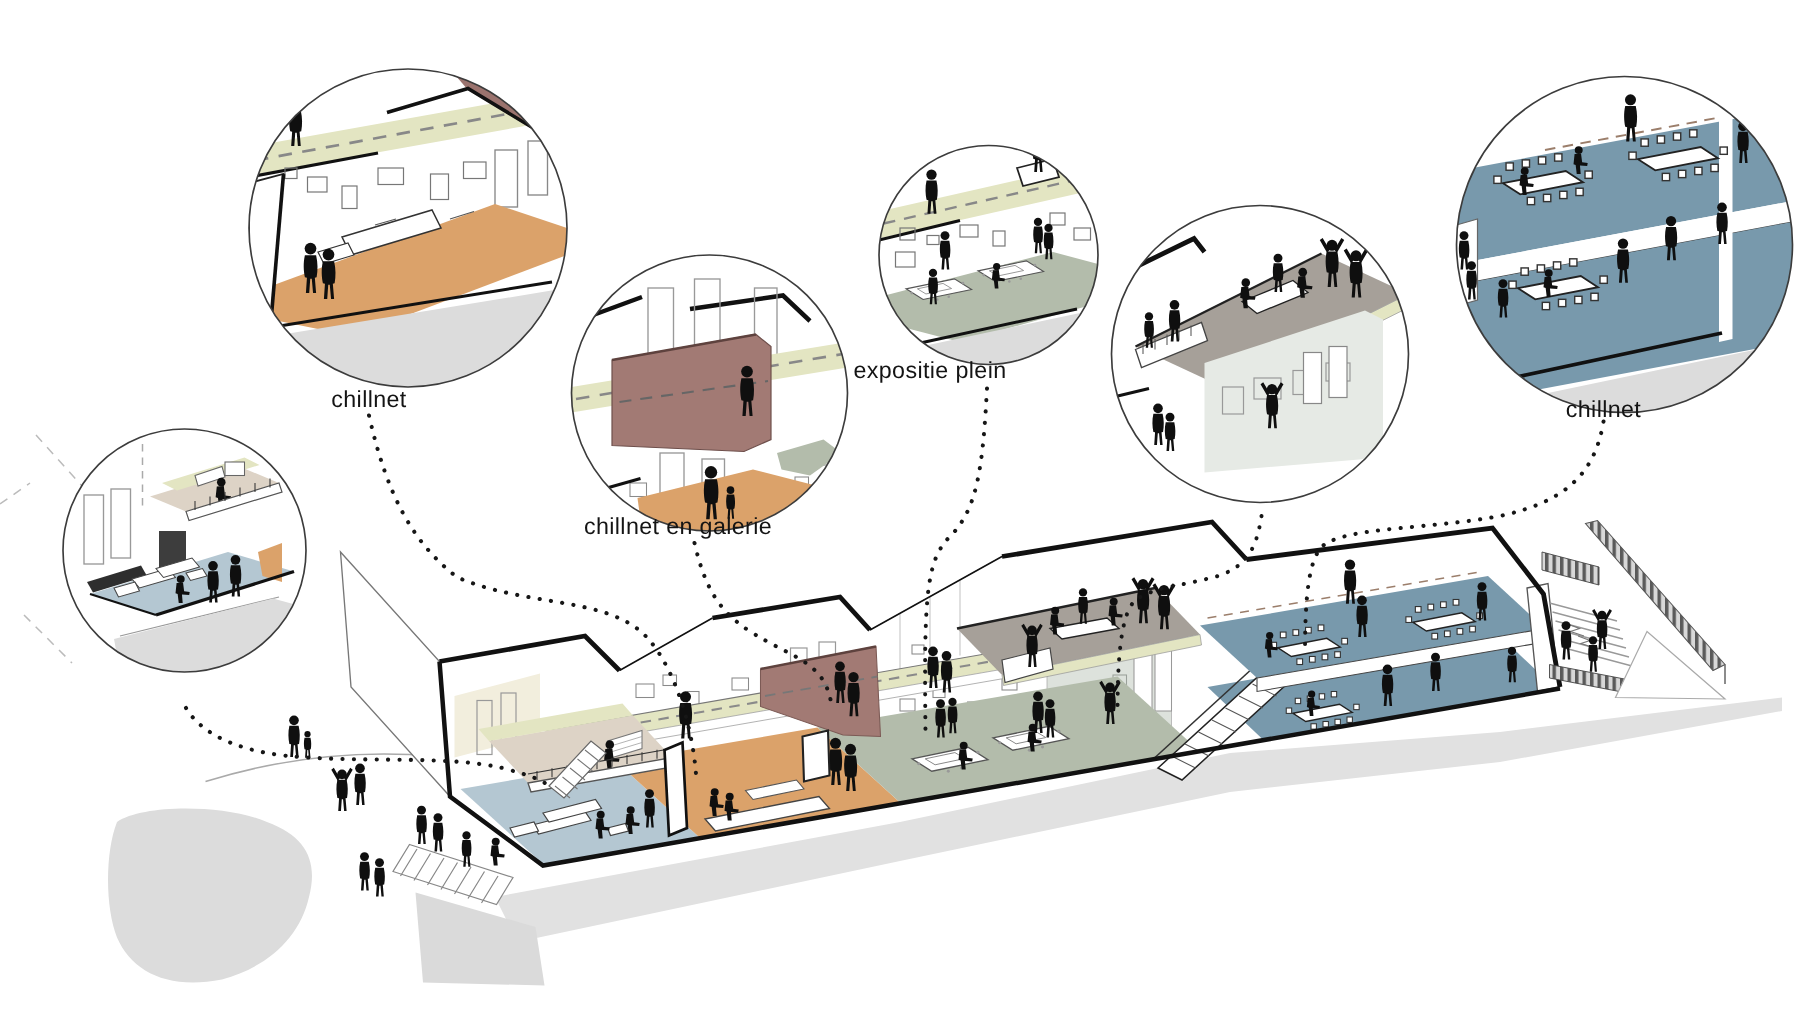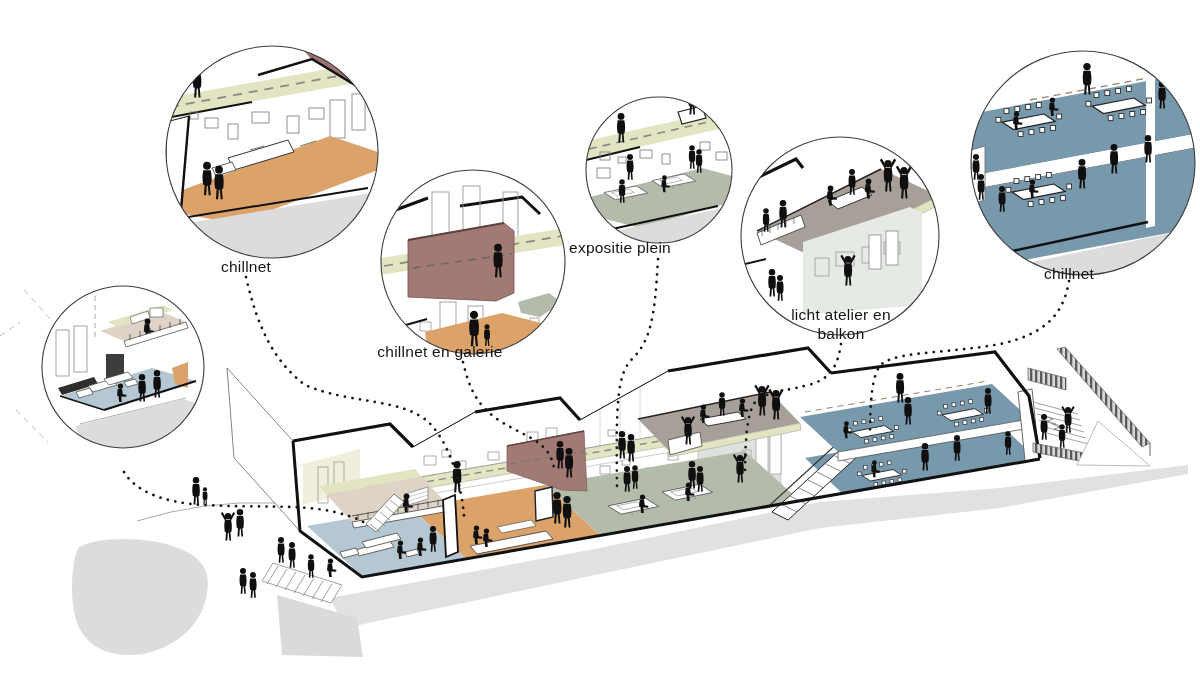--- a/index.html
+++ b/index.html
@@ -477,17 +477,16 @@
     <path d="M104,410 L196,381" stroke="#111" stroke-width="2.2"></path>
     <path d="M60,396 L104,410" stroke="#111" stroke-width="1.5"></path>
     <path d="M80,424 L186,398" stroke="#999" stroke-width="0.8"></path>
     <path d="M76,426 L182,399 L204,405 L204,448 L80,448 Z" fill="#dcdcdc"></path>
   </g>
   <circle cx="123" cy="367" r="81" fill="none" stroke="#3c3c3c" stroke-width="1.1"></circle>
 </g>
 </svg>
 
 <div class="lbl" style="left:246px;top:257px">chillnet</div>
-<div class="lbl" style="left:440px;top:342px">chillnet en galerie</div>
+<div class="lbl" style="left:452px;top:342px">chillnet en galerie</div>
 <div class="lbl" style="left:620px;top:238px">expositie plein</div>
-<div class="lbl wrap" style="left:841px;top:305px;width:140px">licht atelier en balkon</div>
 <div class="lbl" style="left:1069px;top:264px">chillnet</div>
 </div>
 
 </body></html>

